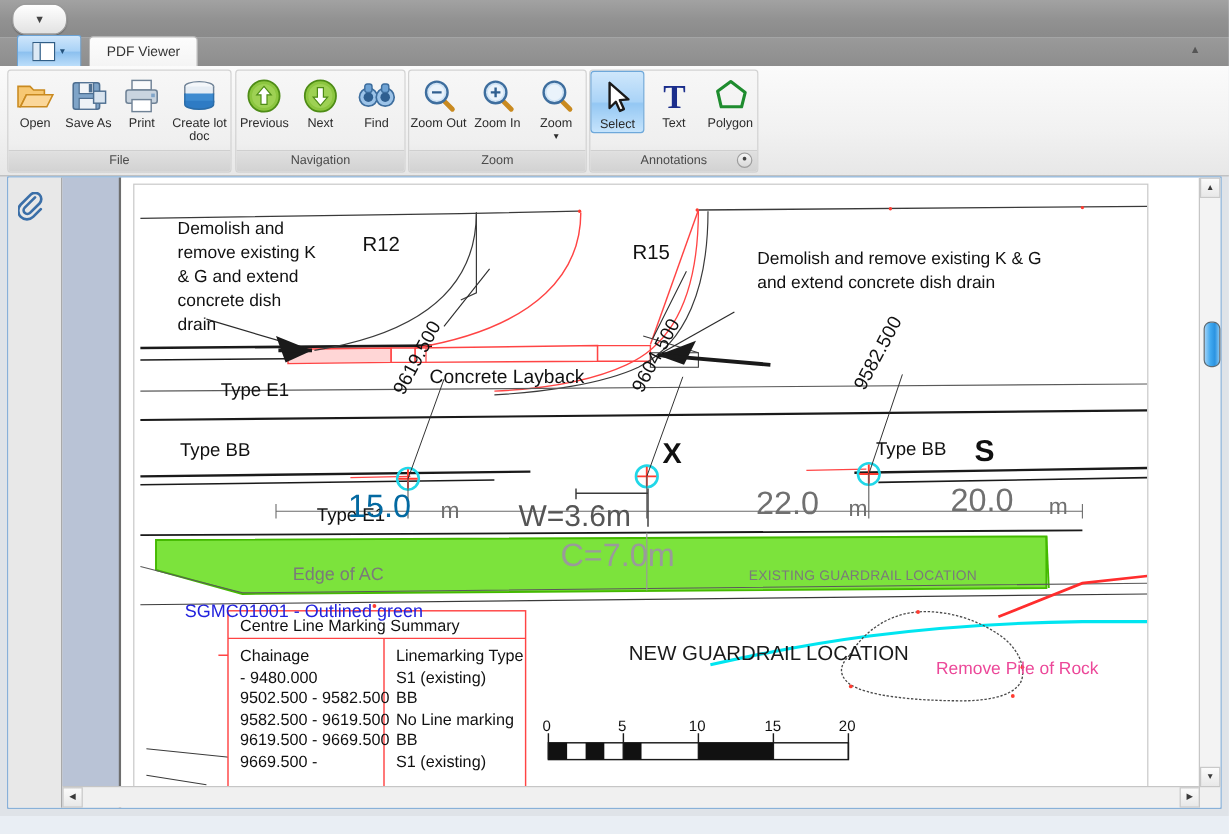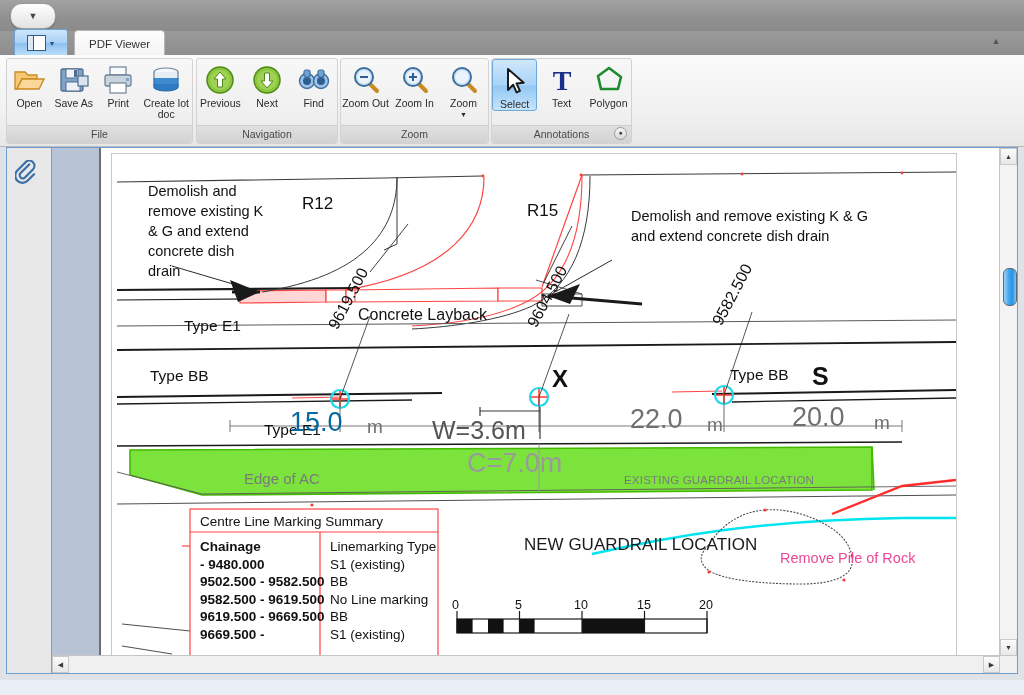--- a/index.html
+++ b/index.html
@@ -463,26 +463,27 @@
         <div style="position:absolute;left:320px;top:262px;font-size:25px;color:#555;">W=3.6m</div>
 
         <div style="position:absolute;left:355px;top:294px;font-size:27px;color:#9a9a9a;text-align:center;">C=7.0m</div>
 
         <div style="position:absolute;left:132px;top:316px;font-size:15px;color:#7A7A7A;">Edge of AC</div>
 
         <div style="position:absolute;left:512px;top:320px;font-size:11.5px;color:#7A7A7A;letter-spacing:.2px;">EXISTING GUARDRAIL LOCATION</div>
 
         <div style="position:absolute;left:412px;top:381px;font-size:17px;color:#1a1a1a;">NEW GUARDRAIL LOCATION</div>
 
+        <div style="position:absolute;left:42px;top:347px;font-size:15px;color:#2222DD;">SGMC01001 - Outlined green</div>
 
         <div style="position:absolute;left:668px;top:396px;font-size:14.5px;color:#ec4899;white-space:nowrap;">Remove Pile of Rock</div>
 
         <div style="position:absolute;left:88px;top:360px;font-size:13.5px;color:#111;">Centre Line Marking Summary</div>
 
-        <div style="position:absolute;left:88px;top:384px;font-size:13.5px;color:#111;line-height:17.5px;font-weight:bold;">
+        <div style="position:absolute;left:88px;top:384px;font-size:13.5px;color:#111;line-height:17.5px;">
           <div>Chainage</div>
           <div> - 9480.000</div>
           <div>9502.500 - 9582.500</div>
           <div>9582.500 - 9619.500</div>
           <div>9619.500 - 9669.500</div>
           <div>9669.500 - </div>
         </div>
 
         <div style="position:absolute;left:218px;top:384px;font-size:13.5px;color:#111;line-height:17.5px;">
           <div>Linemarking Type</div>

